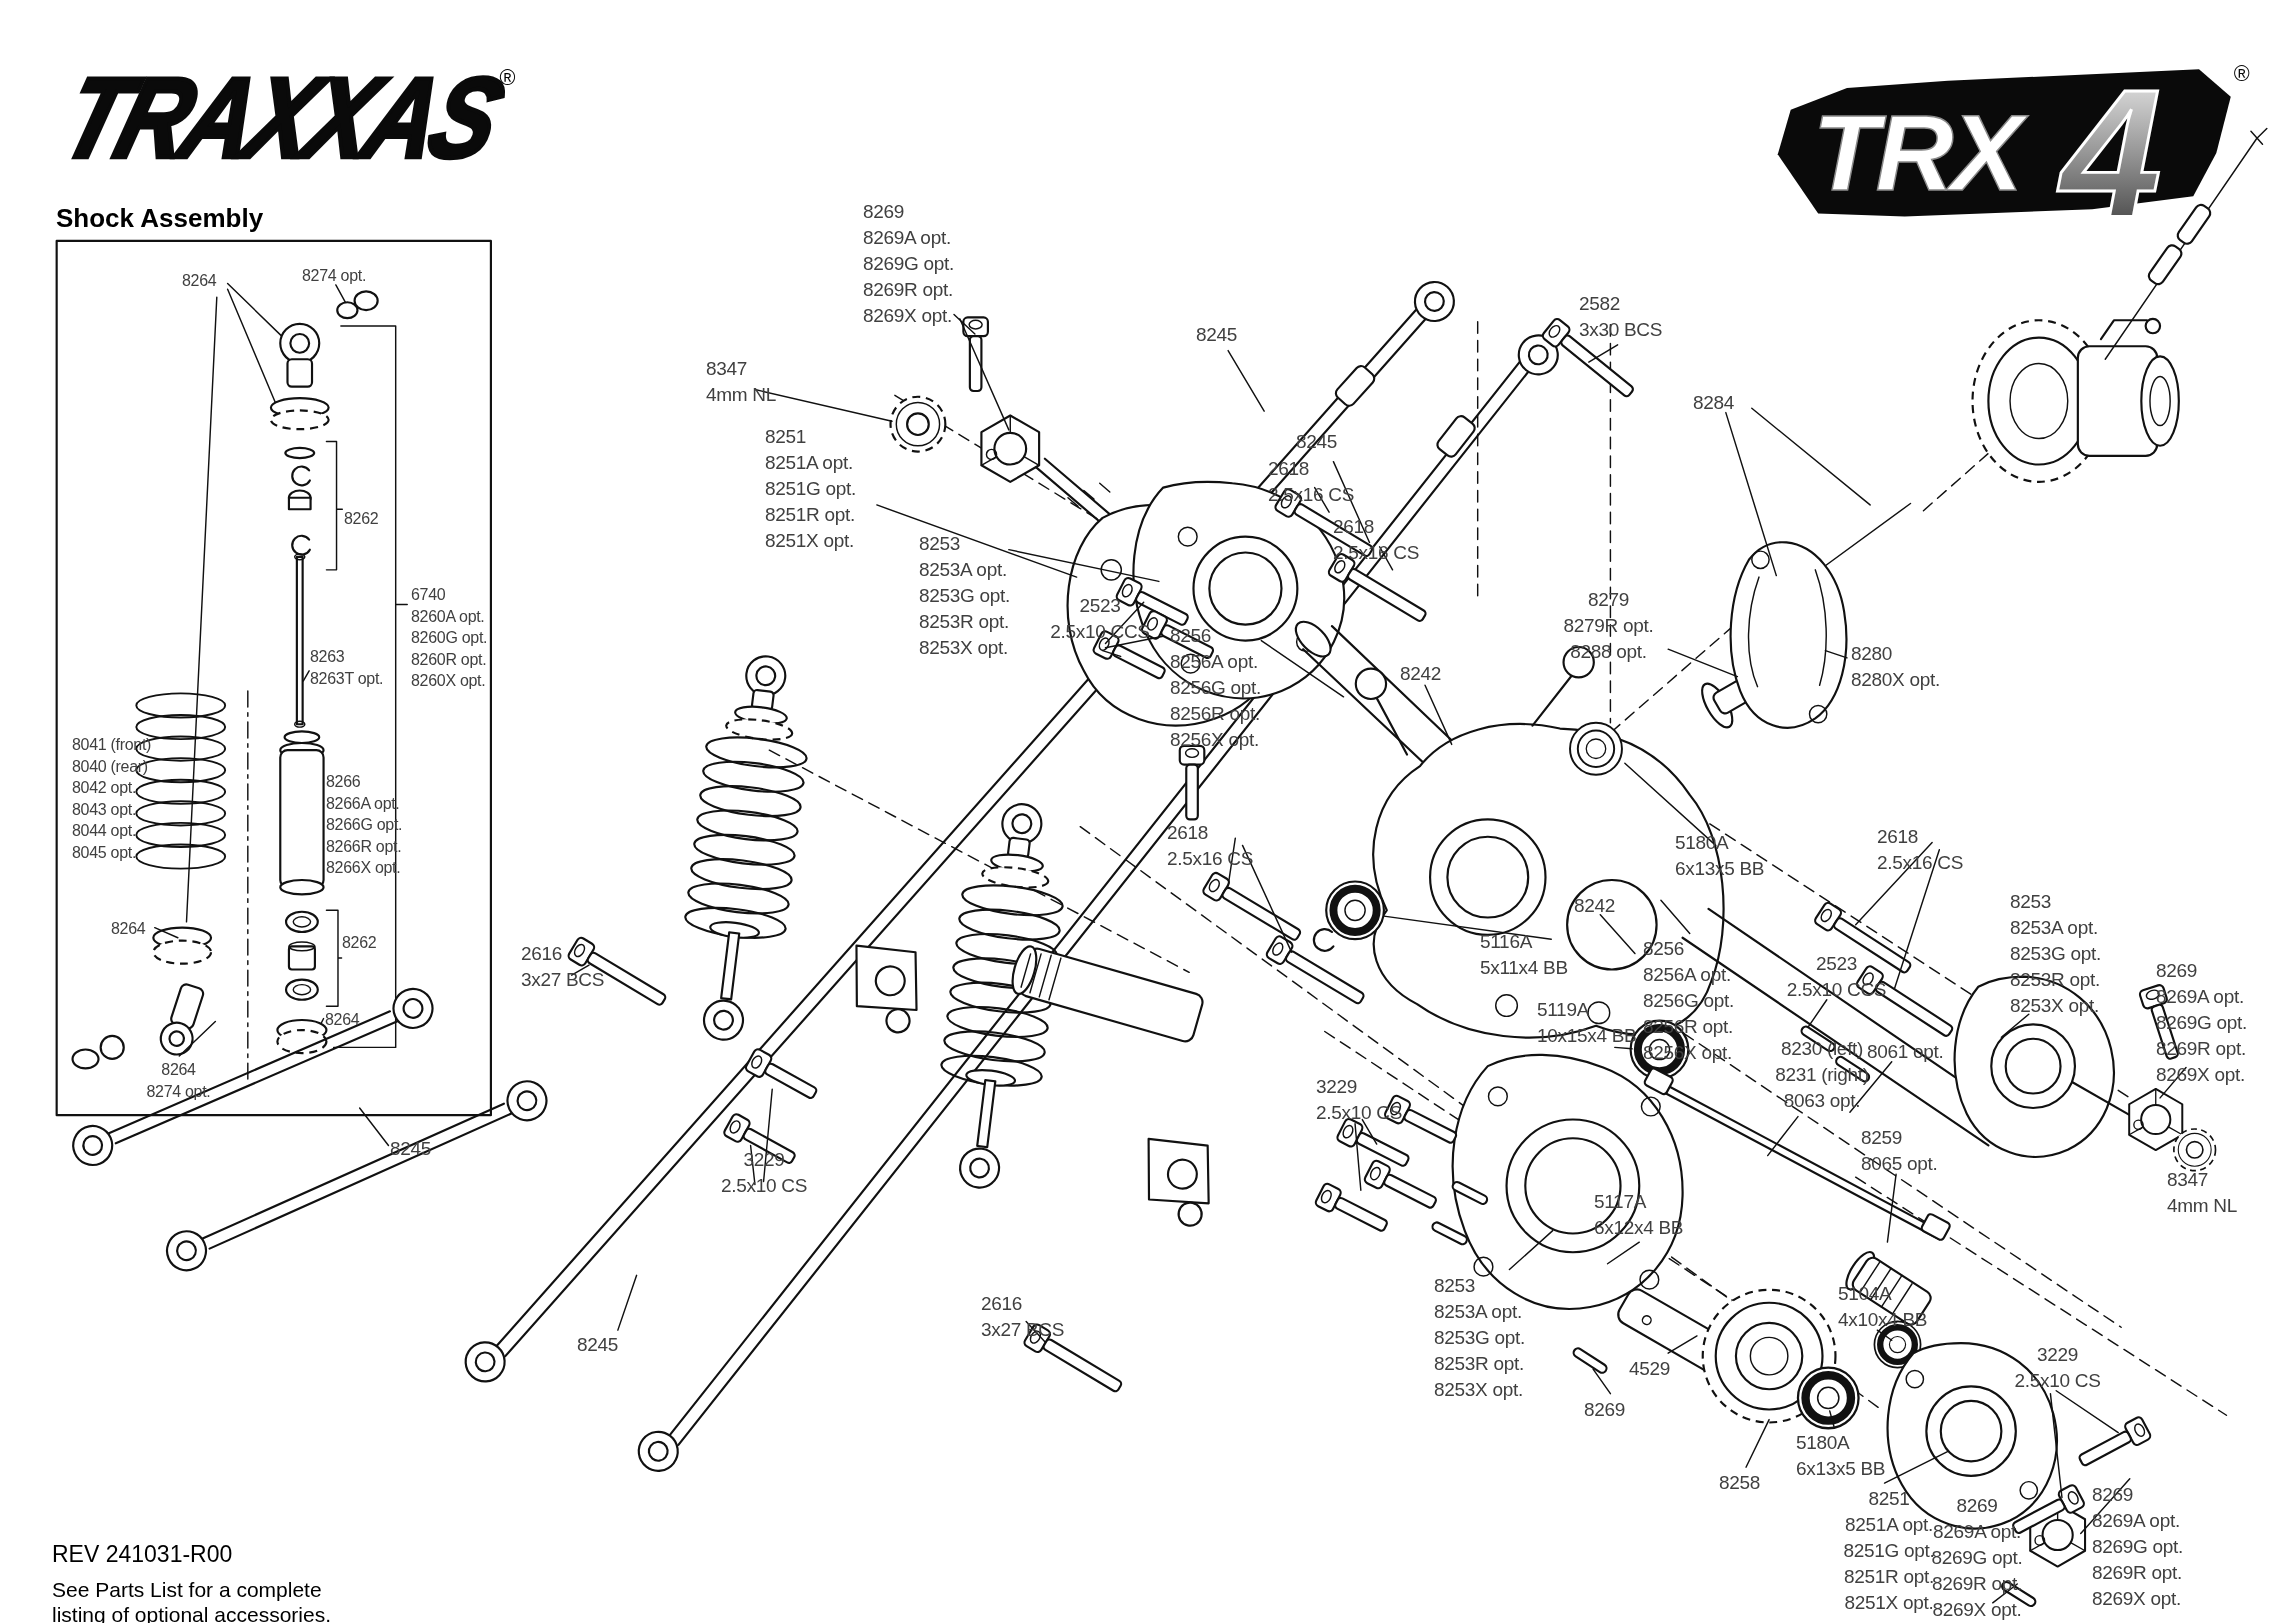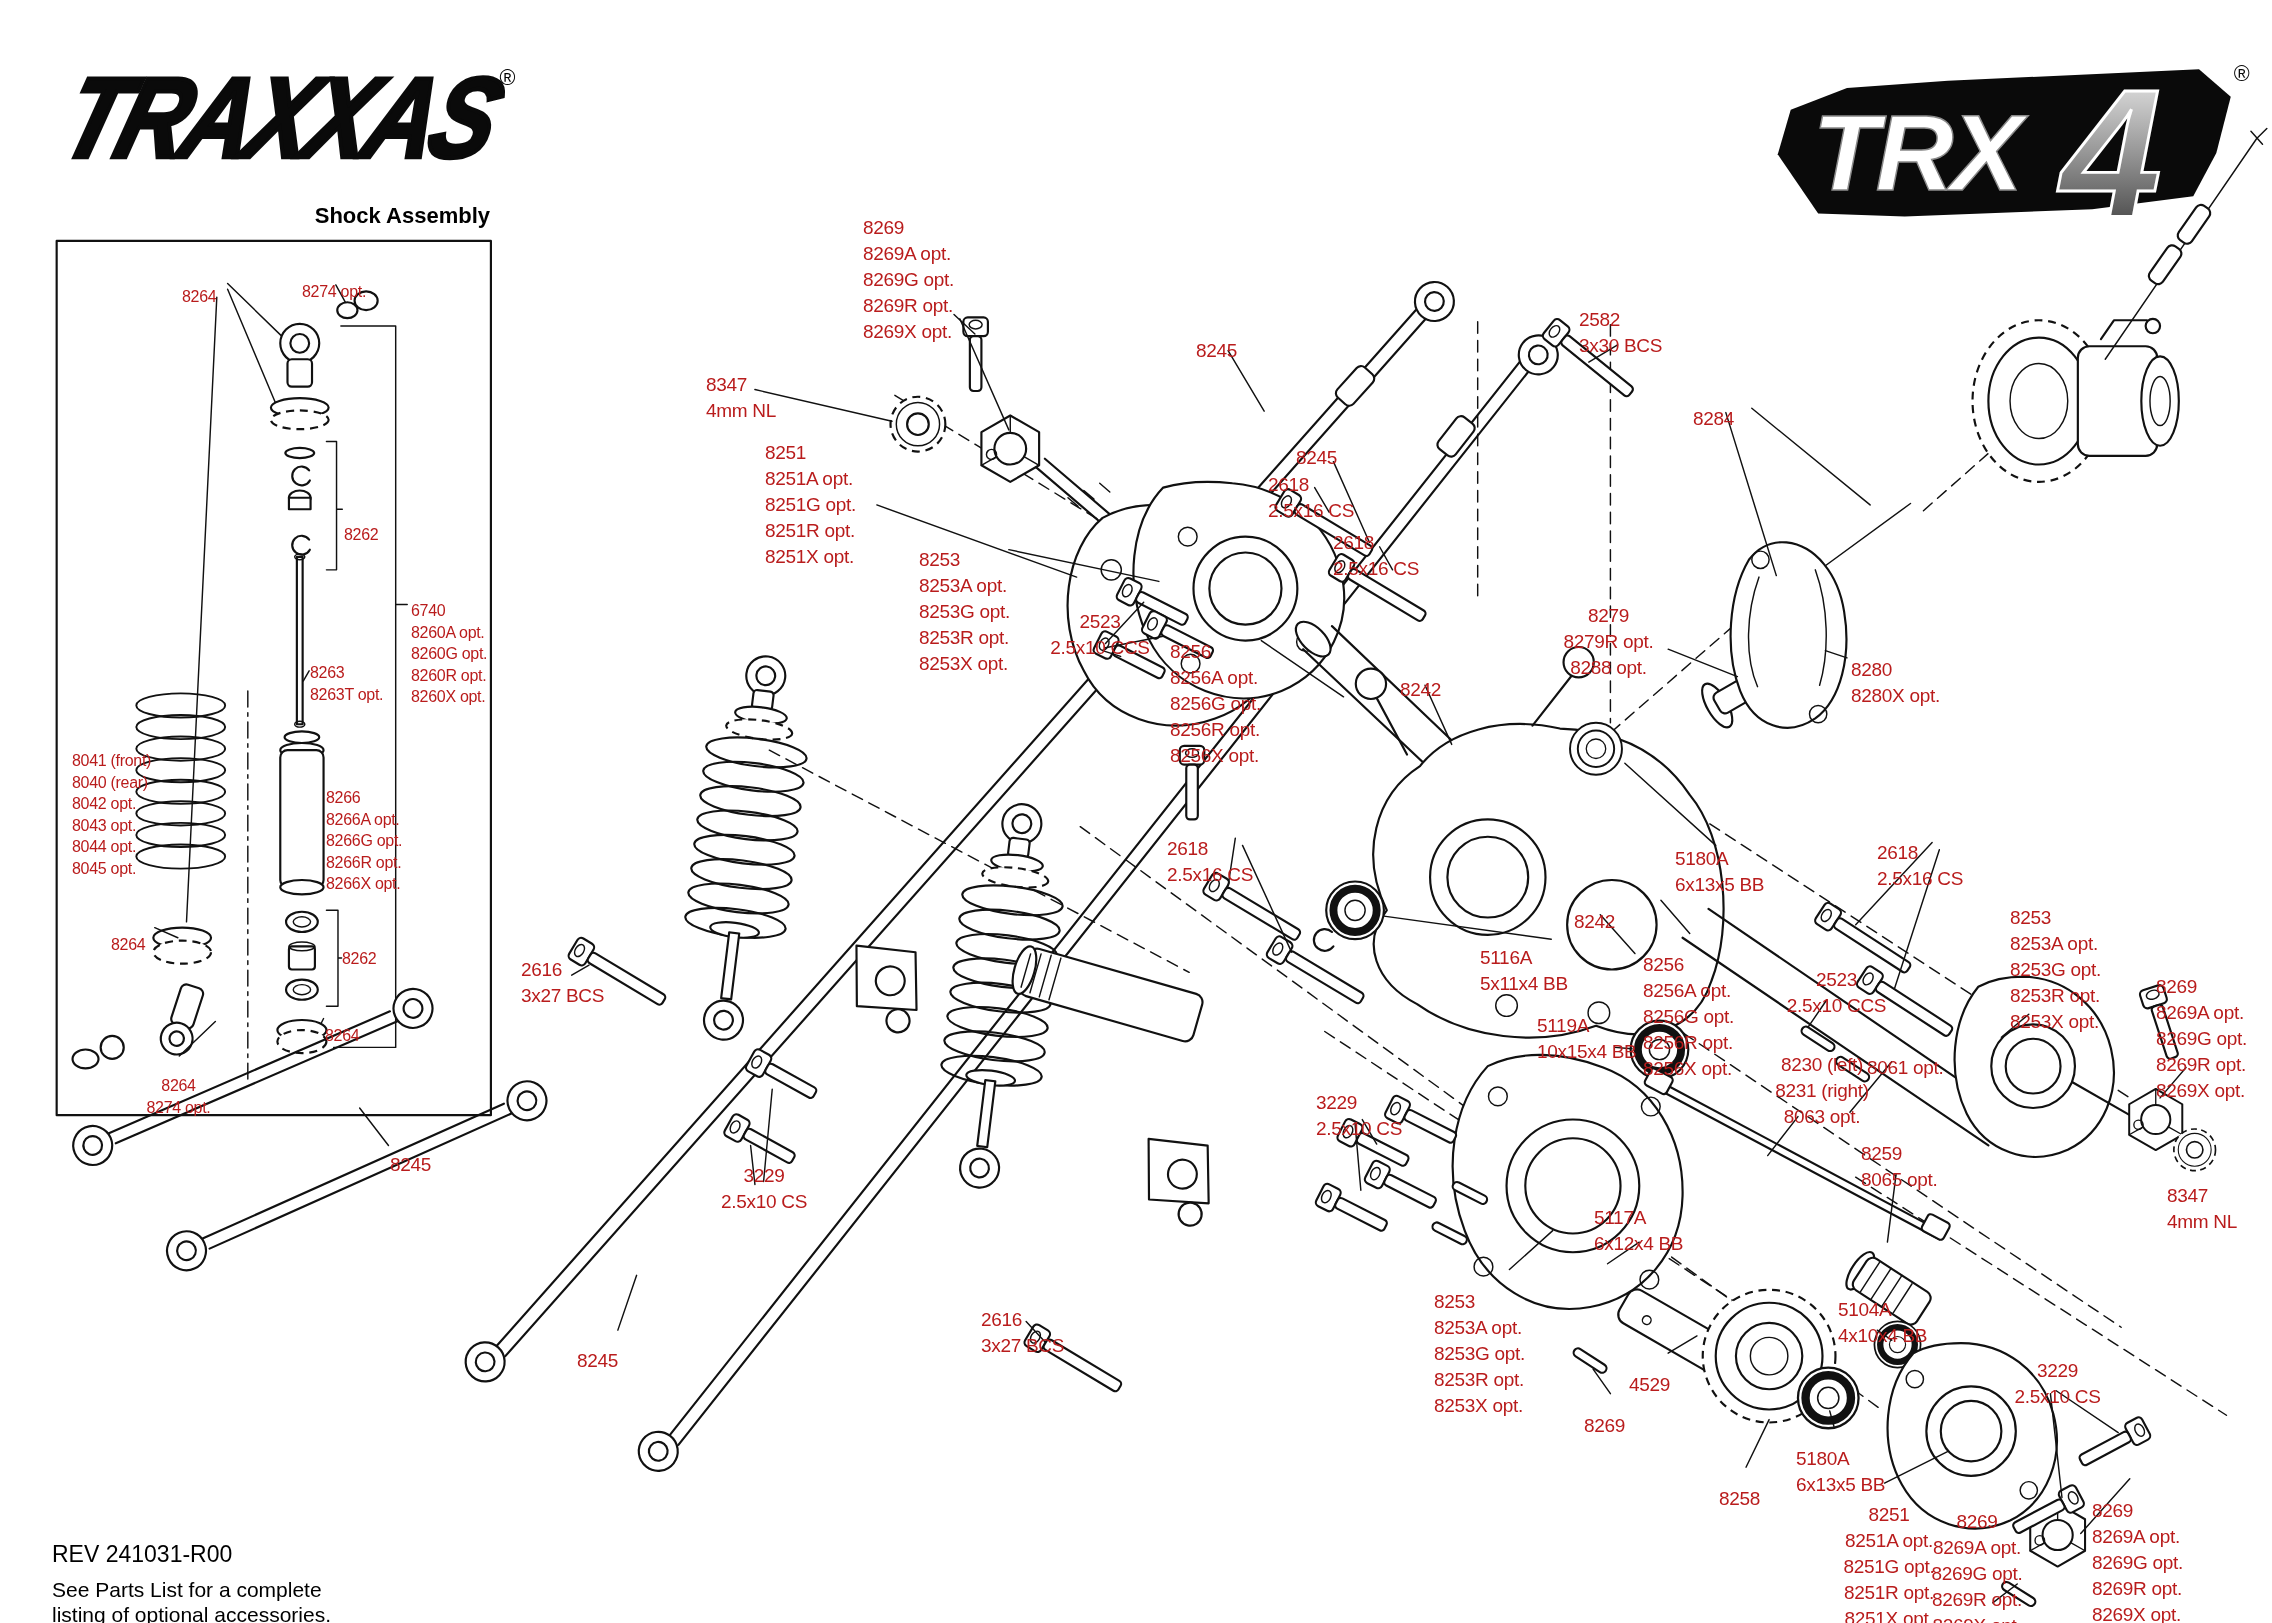--- a/index.html
+++ b/index.html
@@ -1,23 +1,23 @@
 <!DOCTYPE html>
 <html style="font-size:11.5px"><head>
 <meta charset="utf-8">
 <style>
   html,body{margin:0;padding:0;background:#fff;}
   #page{position:relative;width:2273px;height:1623px;background:#fff;overflow:hidden;
         font-family:"Liberation Sans",sans-serif;color:#000;}
   #art{position:absolute;left:0;top:0;}
   .lbl{position:absolute;font-size:19px;line-height:26px;white-space:pre-line;
-       letter-spacing:-0.3px;color:#b91c1c;margin-top:16px;}
+       letter-spacing:-0.3px;color:#404040;}
   .lbl.small{font-size:16px;line-height:21.6px;}
   .hdr{position:absolute;font-weight:bold;}
-  #inset-title{left:56px;top:203px;width:434px;text-align:right;font-size:22px;}
+  #inset-title{left:56px;top:203px;width:434px;text-align:left;font-size:26px;}
   #rear-title{left:1854px;top:245px;width:390px;text-align:center;font-size:45px;letter-spacing:-0.7px;}
   #rev{left:52px;top:1541px;font-size:23px;font-weight:normal;}
   #footer-note{position:absolute;left:52px;top:1577px;font-size:21px;line-height:25px;white-space:pre-line;}
   #disclaimer{position:absolute;left:613px;top:1566px;width:902px;text-align:center;
               font-size:18px;line-height:24px;white-space:pre-line;}
   svg .d{fill:none;stroke:#111;stroke-width:3;stroke-linecap:round;stroke-linejoin:round;}
   svg .f{fill:#fff;stroke:#111;stroke-width:3;stroke-linejoin:round;}
   svg .thin{stroke-width:2;}
   svg .dash{stroke-dasharray:16 10;}
   svg .dd{stroke-dasharray:22 8 5 8;}

